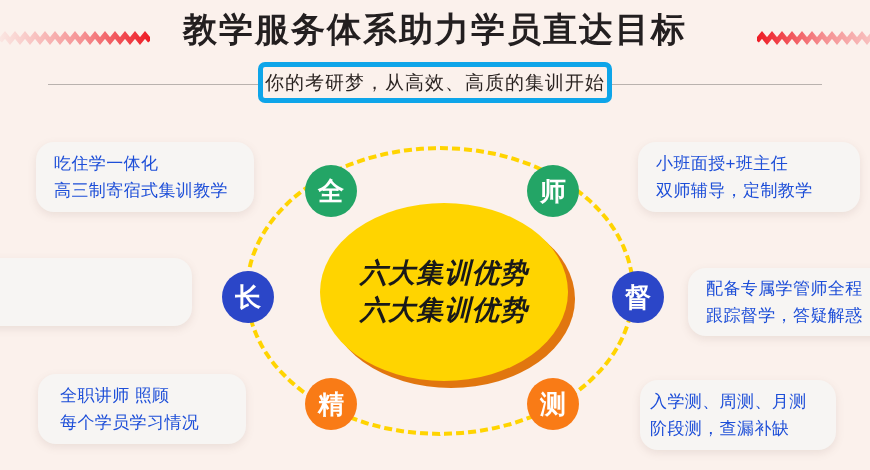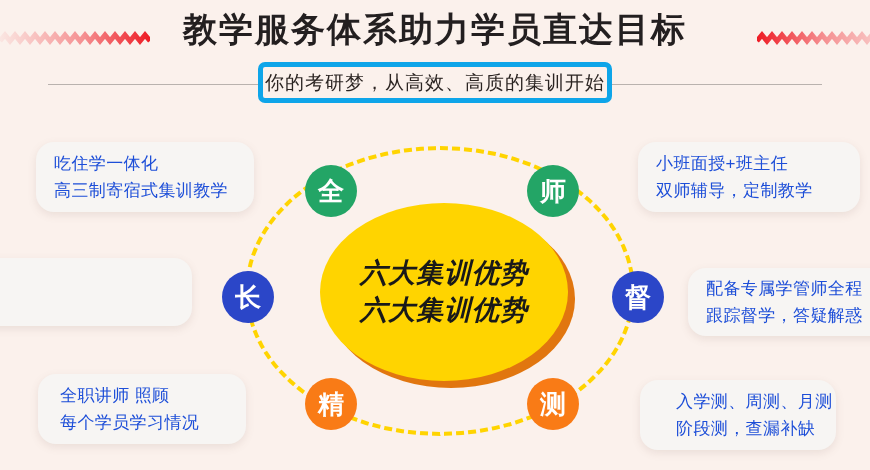--- a/index.html
+++ b/index.html
@@ -177,21 +177,21 @@
     letter-spacing: 0.4px;
     white-space: nowrap;
   }
 
   .card-l1 { left: 36px;   top: 24px;  width: 218px; height: 70px; padding-left: 18px; }
   .card-l2 { left: -28px;  top: 140px; width: 220px; height: 68px; padding-left: 28px; }
   .card-l3 { left: 38px;   top: 256px; width: 208px; height: 70px; padding-left: 22px; }
 
   .card-r1 { left: 638px;  top: 24px;  width: 222px; height: 70px; padding-left: 18px; }
   .card-r2 { left: 688px;  top: 150px; width: 218px; height: 68px; padding-left: 18px; }
-  .card-r3 { left: 640px;  top: 262px; width: 196px; height: 70px; padding-left: 36px; }
+  .card-r3 { left: 640px;  top: 262px; width: 196px; height: 70px; padding-left: 10px; }
 </style>
 </head>
 <body>
 
 <div id="stage">
 
   <div class="header-zone">
 
     <svg class="zigzag left" viewBox="0 0 150 16" preserveAspectRatio="none">
       <defs>

